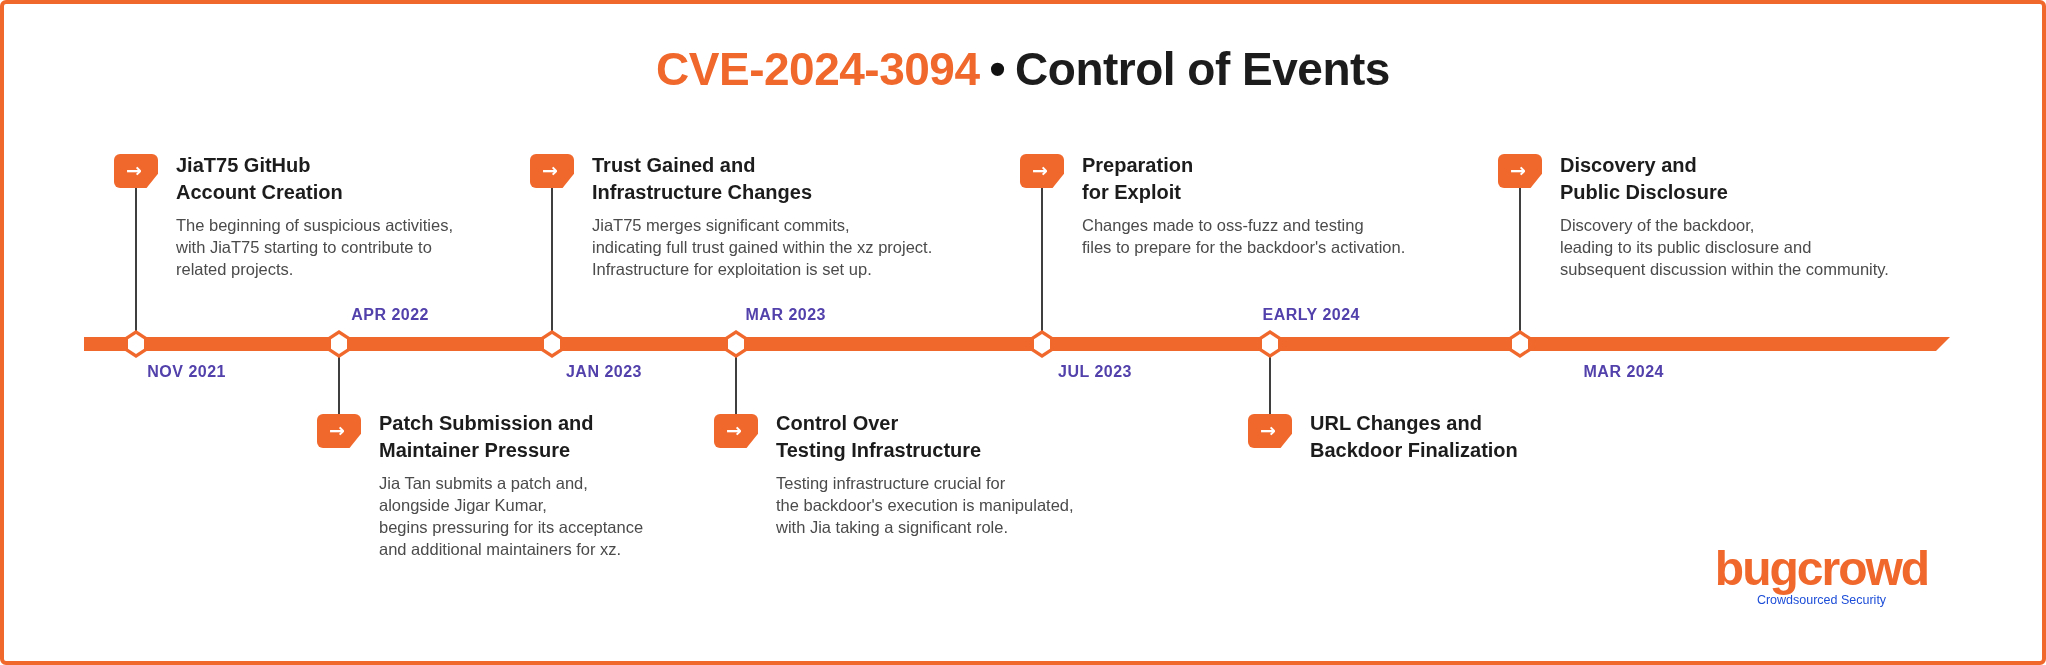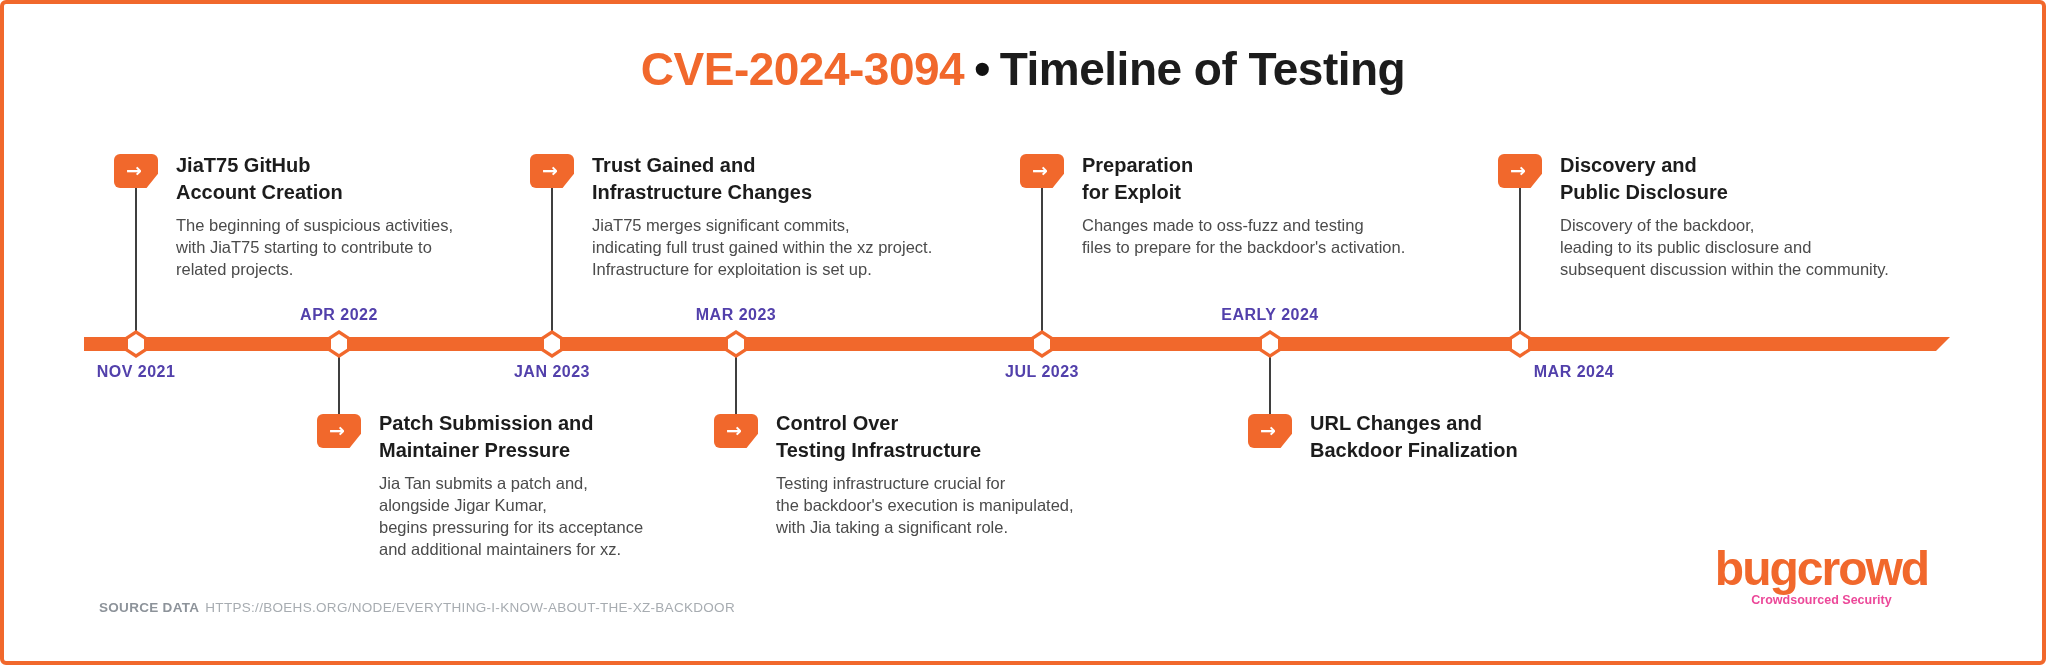--- a/index.html
+++ b/index.html
@@ -32,21 +32,21 @@
   .node{
     position:absolute;top:326px;width:22px;height:28px;background:var(--orange);
     clip-path:polygon(50% 0,100% 26%,100% 74%,50% 100%,0 74%,0 26%);
   }
   .node-in{
     position:absolute;left:3px;top:4px;width:16px;height:20px;background:#fff;
     clip-path:polygon(50% 0,100% 26%,100% 74%,50% 100%,0 74%,0 26%);
   }
   
   .date{
-    position:absolute;width:180px;text-align:center;
+    position:absolute;width:180px;text-align:right;
     font-size:16px;font-weight:700;letter-spacing:0.5px;color:var(--purple);
   }
   .date.above{top:302px;}
   .date.below{top:359px;}
   
   .event{position:absolute;width:470px;}
   .event.top{top:148px;height:186px;}
   .event.bottom{top:346px;height:215px;}
   .flag{
     position:absolute;left:0;width:44px;height:34px;background:var(--orange);
@@ -79,28 +79,28 @@
   .source{
     position:absolute;left:95px;top:596px;
     font-size:13.5px;letter-spacing:0.3px;color:#A7ACB1;
   }
   .source .src-label{font-weight:700;color:#8D939A;margin-right:6px;}
   .logo{position:absolute;left:1690px;top:542px;width:255px;text-align:center;}
   .logo-word{
     font-size:48px;line-height:46px;font-weight:800;letter-spacing:-2px;
     color:var(--orange);
   }
-  .logo-tag{font-size:12.5px;font-weight:700;color:#ec4899;margin-top:1px;}
+  .logo-tag{font-size:12.5px;font-weight:400;color:#1d4ed8;margin-top:1px;}
 </style>
 </head>
 <body>
 
 <div class="canvas">
 
-  <h1 class="title"><span class="cve">CVE-2024-3094</span><span class="bullet">•</span><span class="rest">Timeline of Testing</span></h1>
+  <h1 class="title"><span class="cve">CVE-2024-3094</span><span class="bullet">•</span><span class="rest">Control of Events</span></h1>
 
   <div id="timeline-root">
     <div class="bar"></div>
 
   <div class="event top" style="left: 110px;">
     <div class="flag">
       <span class="arrow">→</span>
     </div>
     <div class="stem"></div>
     <h3 class="ev-title">JiaT75 GitHub
@@ -195,20 +195,19 @@
     <p class="ev-desc">Discovery of the backdoor,
 leading to its public disclosure and
 subsequent discussion within the community.</p>
   </div>
 <div class="node" style="left: 1505px;">
         <div class="node-in"></div>
       </div>
       <div class="date below" style="left: 1480px;">MAR 2024</div>
     </div>
 
-  <div class="source"><span class="src-label">SOURCE DATA</span><span>HTTPS://BOEHS.ORG/NODE/EVERYTHING-I-KNOW-ABOUT-THE-XZ-BACKDOOR</span></div>
 
   <div class="logo">
     <div class="logo-word">bugcrowd</div>
     <div class="logo-tag">Crowdsourced Security</div>
   </div>
 
 </div>
 
 </body></html>

